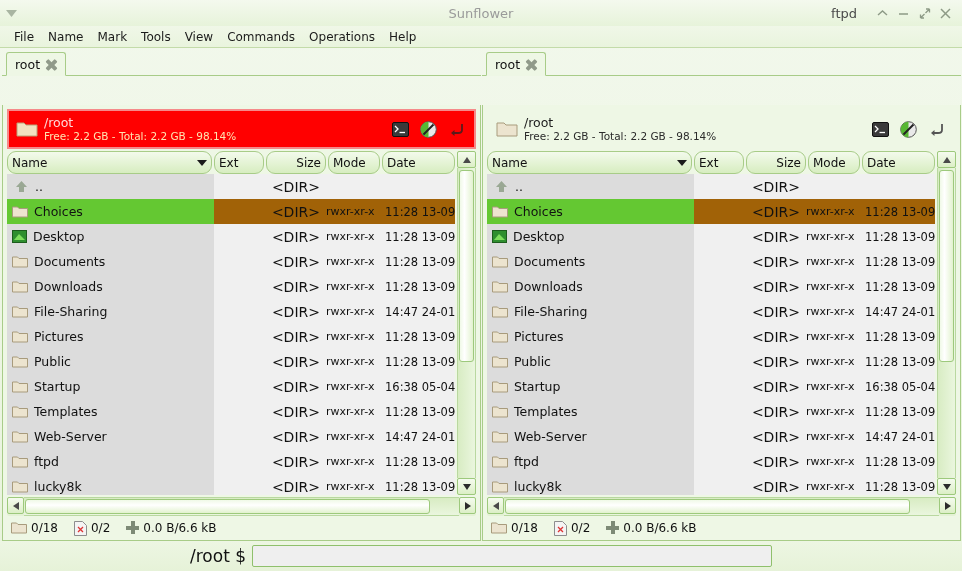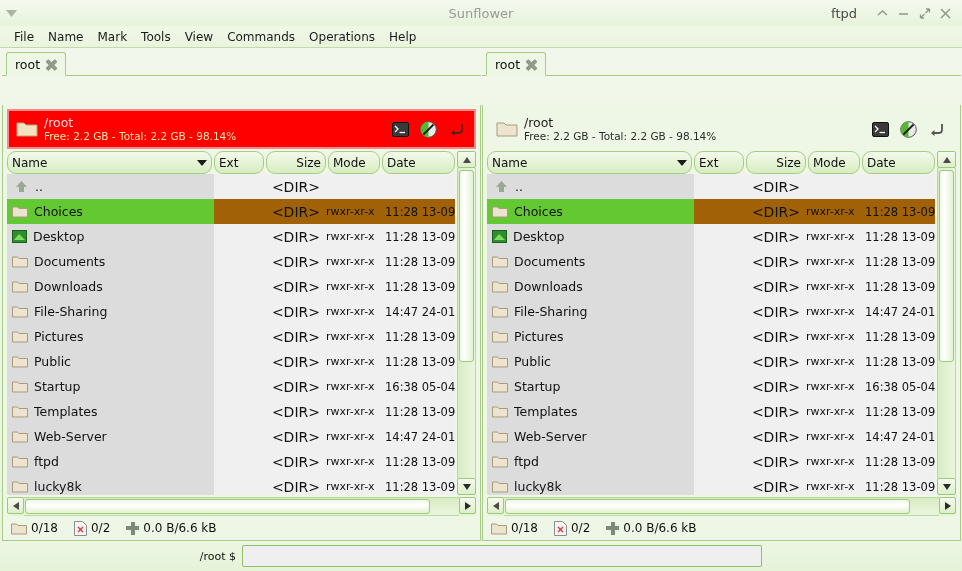--- a/index.html
+++ b/index.html
@@ -258,35 +258,35 @@
     background: linear-gradient(180deg,#f0f9e7,#ffffff 40%,#e2f2ce);
   }
 
   
   .statusbar {
     height: 24px; flex: 0 0 24px;
     display: flex; align-items: center;
     gap: 16px; padding-left: 8px;
     font-size: 12px; color: #111;
   }
-  .st-grp { display: flex; align-items: center; gap: 4px; }
+  .st-grp { display: flex; align-items: flex-start; gap: 4px; }
   .ico-file { width: 13px; height: 15px; }
   .ico-plus { width: 13px; height: 13px; position: relative; }
   .ico-plus::before { content:""; position:absolute; left:0; top:4.5px; width:13px; height:4px; background:#7d8a76; }
   .ico-plus::after  { content:""; position:absolute; top:0; left:4.5px; height:13px; width:4px; background:#7d8a76; }
 
   
   .cmdbar {
     height: 30px; flex: 0 0 30px;
     display: flex; align-items: center; justify-content: center;
     gap: 0;
     background: linear-gradient(180deg,#edf6e3,#e6f2d8);
     padding: 0 4px;
   }
-  .cmd-prompt { font-size: 11px; color: #111; margin-right: 6px; }
+  .cmd-prompt { font-size: 17px; color: #111; margin-right: 6px; }
   .cmd-input {
     width: 520px; height: 22px;
     border: 1px solid #8fc06c; border-radius: 2px;
     background: #efefef;
     font-family: "DejaVu Sans", sans-serif; font-size: 12.5px;
     padding: 0 4px; color: #111;
   }
 </style>
 </head>
 <body>

